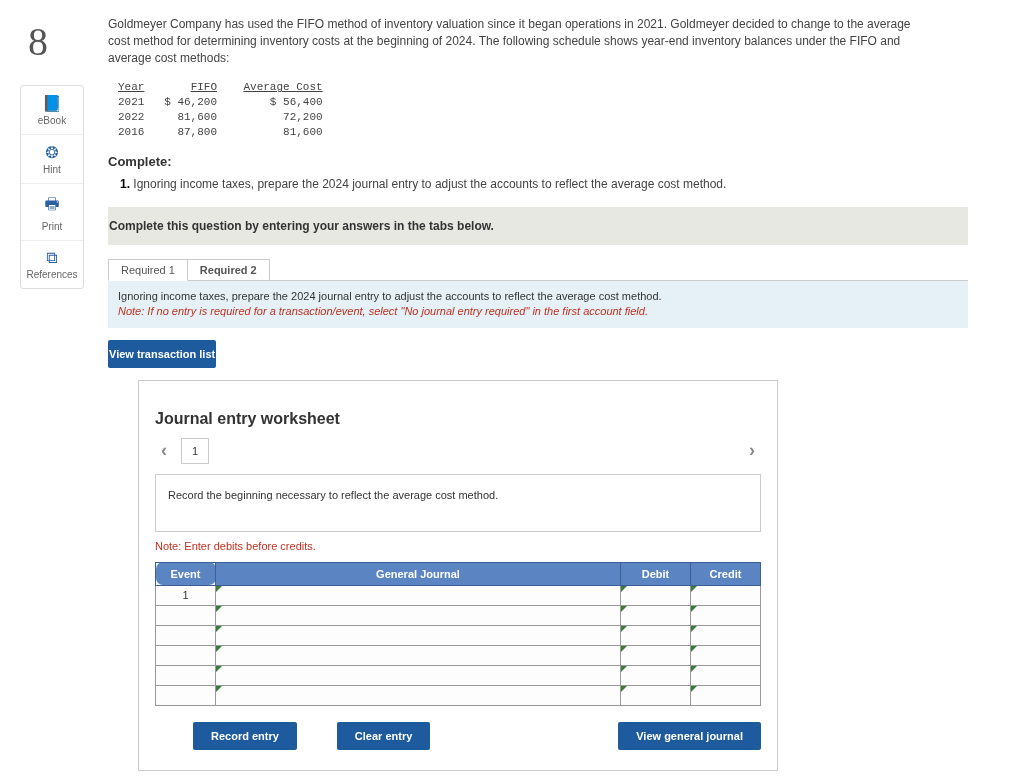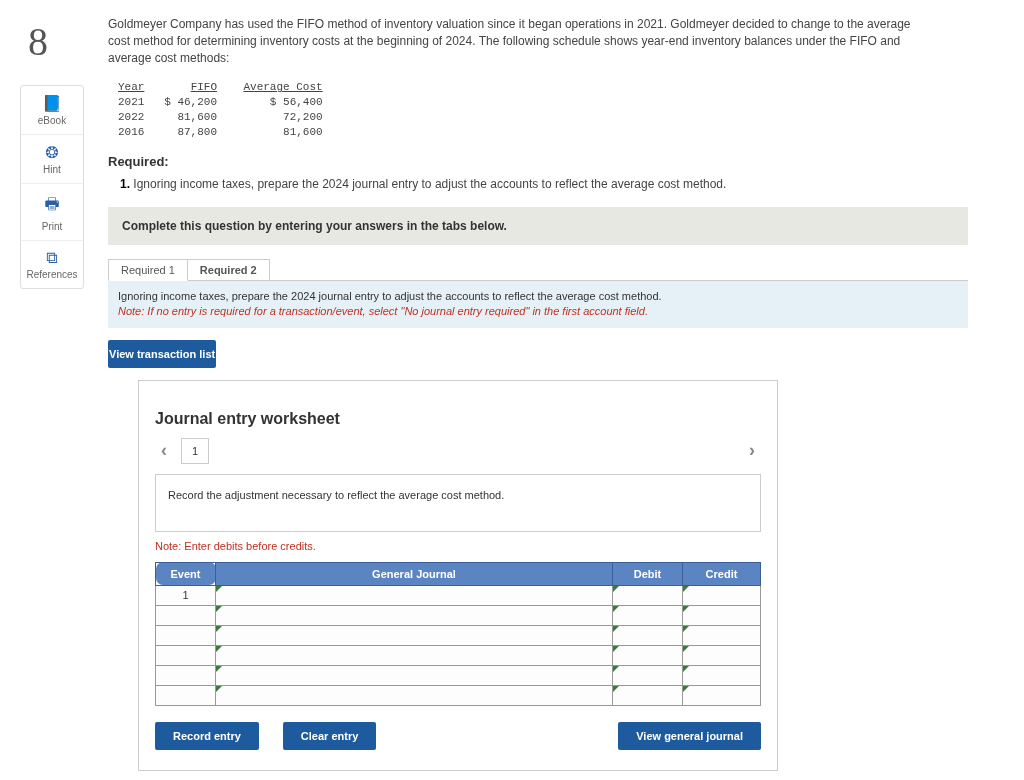--- a/index.html
+++ b/index.html
@@ -43,21 +43,21 @@
     margin: 0 0 14px 10px;
     line-height: 1.35;
   }
   .mono-table .hdr { text-decoration: underline; }
   .required-h { font-weight: bold; font-size: 13px; margin: 6px 0; }
   .req-list { margin: 4px 0 14px 12px; padding: 0; list-style: none; }
   .req-list li { color: #444; line-height: 1.5; }
   .req-list li b { color: #000; }
   .complete-bar {
     background: #e8e8e3;
-    padding: 12px 14px;
+    padding: 12px 1px;
     font-weight: bold;
     font-size: 12px;
     color: #333;
     margin: 8px 0 0 0;
     max-width: 860px;
   }
   .tabs { display: flex; margin-top: 14px; }
   .tab {
     border: 1px solid #ccc;
     padding: 4px 12px;
@@ -137,22 +137,22 @@
   table.journal td .corner {
     position: absolute;
     top: 0; left: 0;
     border-top: 6px solid #3a7a3a;
     border-right: 6px solid transparent;
     width: 0; height: 0;
   }
   .col-event  { width: 60px; border-radius: 7px; }
   .col-gj     { width: auto; }
   .col-debit  { width: 70px; }
-  .col-credit { width: 78px; }
-  .ws-buttons { display: flex; gap: 24px; margin-top: 16px; align-items: center; }
+  .col-credit { width: 70px; }
+  .ws-buttons { display: flex; gap: 40px; margin-top: 16px; align-items: center; margin-left: 38px; }
   .ws-buttons .spacer { flex: 1; }
   .ws-btn {
     background: #1e5b9e;
     color: #fff;
     border: none;
     padding: 8px 18px;
     font-size: 11px;
     font-weight: bold;
     cursor: pointer;
     border-radius: 2px;
@@ -185,21 +185,21 @@
   </div>
 
   <div class="main-col">
     <div class="intro">Goldmeyer Company has used the FIFO method of inventory valuation since it began operations in 2021. Goldmeyer decided to change to the average cost method for determining inventory costs at the beginning of 2024. The following schedule shows year-end inventory balances under the FIFO and average cost methods:</div>
 
     <div class="mono-table"><span class="hdr">Year</span>       <span class="hdr">FIFO</span>    <span class="hdr">Average Cost</span>
 <span>2021</span>   <span>$ 46,200</span>        <span>$ 56,400</span>
 <span>2022</span>     <span>81,600</span>          <span>72,200</span>
 <span>2016</span>     <span>87,800</span>          <span>81,600</span></div>
 
-    <div class="required-h">Required:</div>
+    <div class="required-h">Complete:</div>
     <ol class="req-list">
       <li><b>1.</b> <span>Ignoring income taxes, prepare the 2024 journal entry to adjust the accounts to reflect the average cost method.</span></li>
     </ol>
 
     <div class="complete-bar">Complete this question by entering your answers in the tabs below.</div>
 
     <div class="tabs">
       <div class="tab active">Required 1</div>
       <div class="tab">Required 2</div>
     </div>
@@ -213,21 +213,21 @@
 
     <div class="worksheet-wrap">
       <div class="ws-title">Journal entry worksheet</div>
 
       <div class="ws-nav">
         <span class="chev">‹</span>
         <span class="step">1</span>
         <span class="chev chev-right">›</span>
       </div>
 
-      <div class="record-box">Record the adjustment necessary to reflect the average cost method.</div>
+      <div class="record-box">Record the beginning necessary to reflect the average cost method.</div>
 
       <div class="note-red-small">Note: Enter debits before credits.</div>
 
       <table class="journal">
         <thead>
           <tr>
             <th class="col-event">Event</th>
             <th class="col-gj">General Journal</th>
             <th class="col-debit">Debit</th>
             <th class="col-credit">Credit</th>

